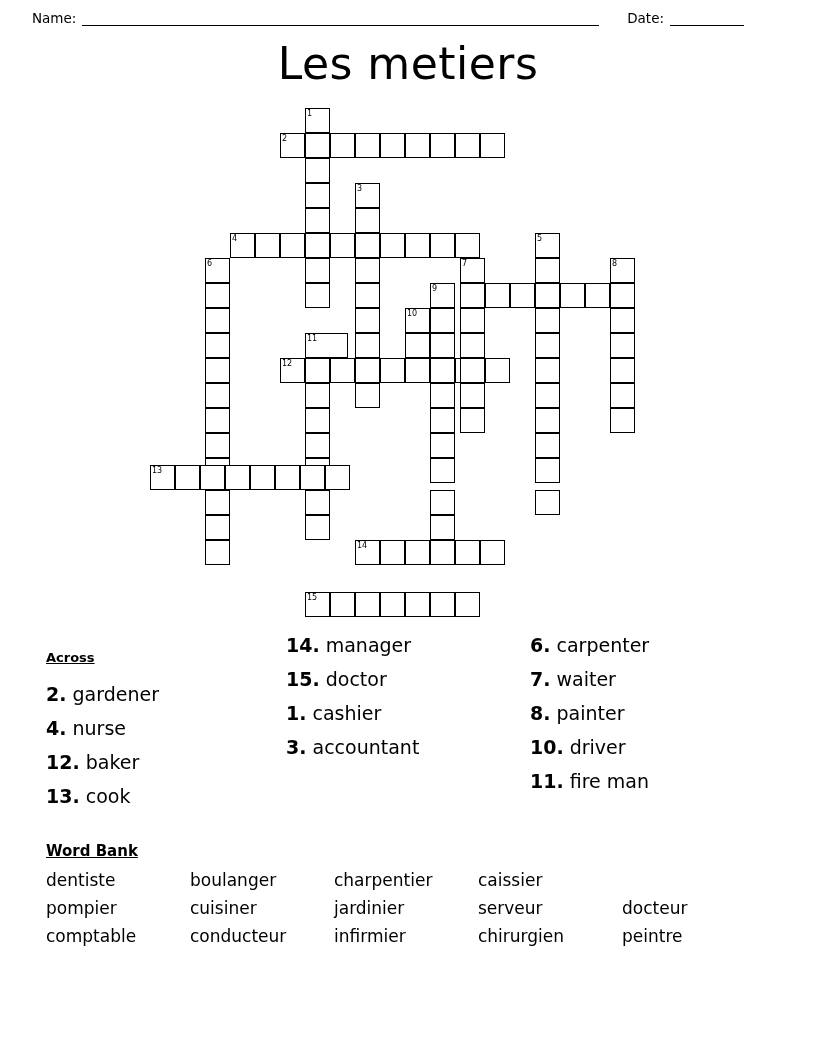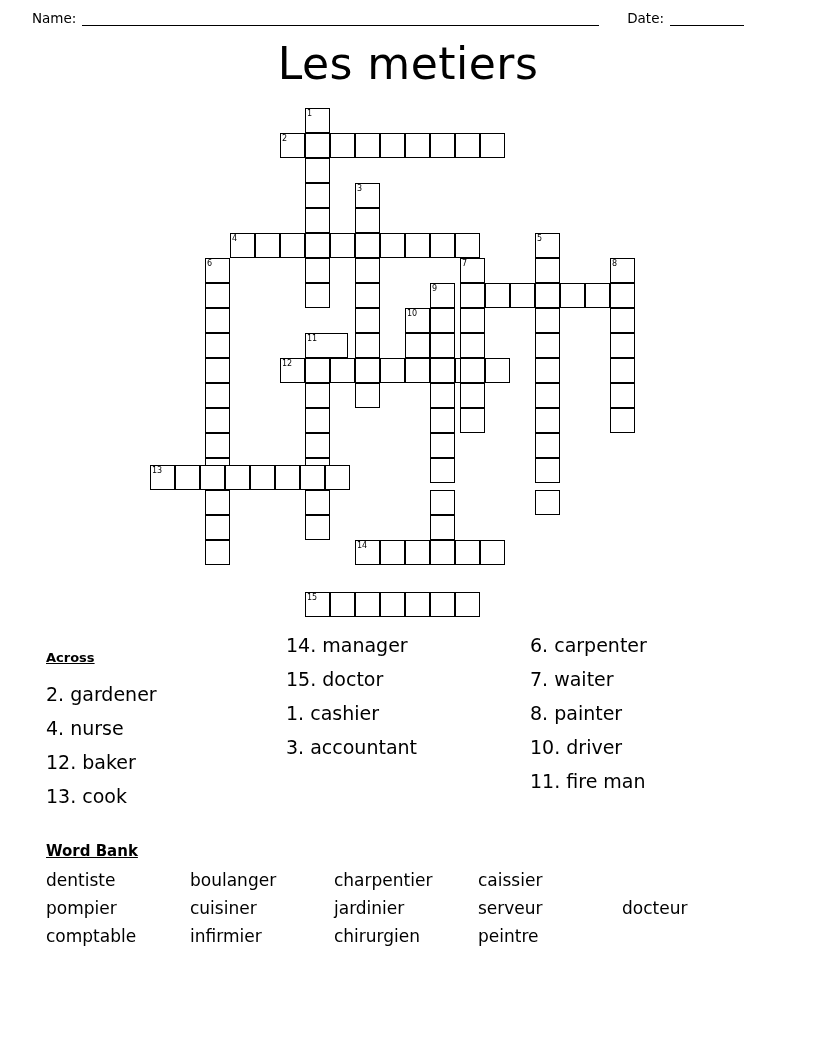--- a/index.html
+++ b/index.html
@@ -105,21 +105,21 @@
     text-decoration: underline;
     margin: 13px 0 2px 0;
     line-height: 34px;
   }
   .clue {
     font-size: 19px;
     line-height: 34px;
     white-space: nowrap;
   }
   .clue b {
-    font-weight: normal;
+    font-weight: bold;
   }
 
   
   .wordbank {
     position: absolute;
     left: 46px;
     top: 840px;
     width: 724px;
   }
   .wb-title {
@@ -345,19 +345,20 @@
     </div>
     <div class="wb-row">
       <div class="wb-cell">pompier</div>
       <div class="wb-cell">cuisiner</div>
       <div class="wb-cell">jardinier</div>
       <div class="wb-cell">serveur</div>
       <div class="wb-cell">docteur</div>
     </div>
     <div class="wb-row">
       <div class="wb-cell">comptable</div>
+      <div class="wb-cell">conducteur</div>
       <div class="wb-cell">infirmier</div>
       <div class="wb-cell">chirurgien</div>
       <div class="wb-cell">peintre</div>
     </div>
   </div>
 
 </div>
 
 </body></html>

